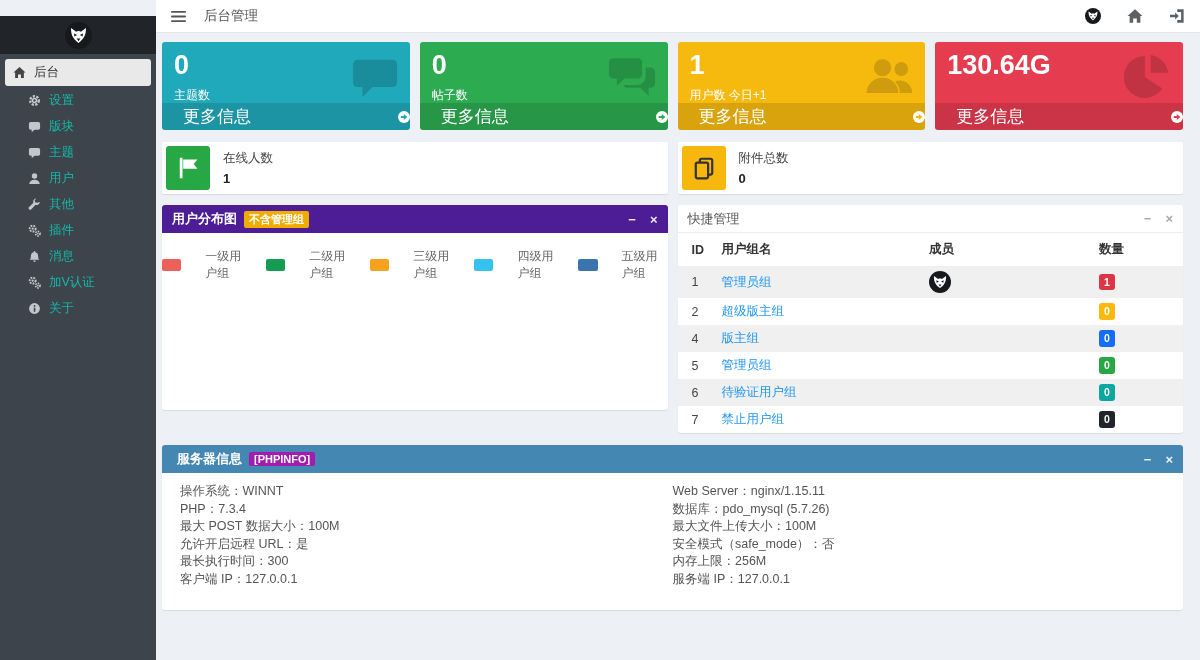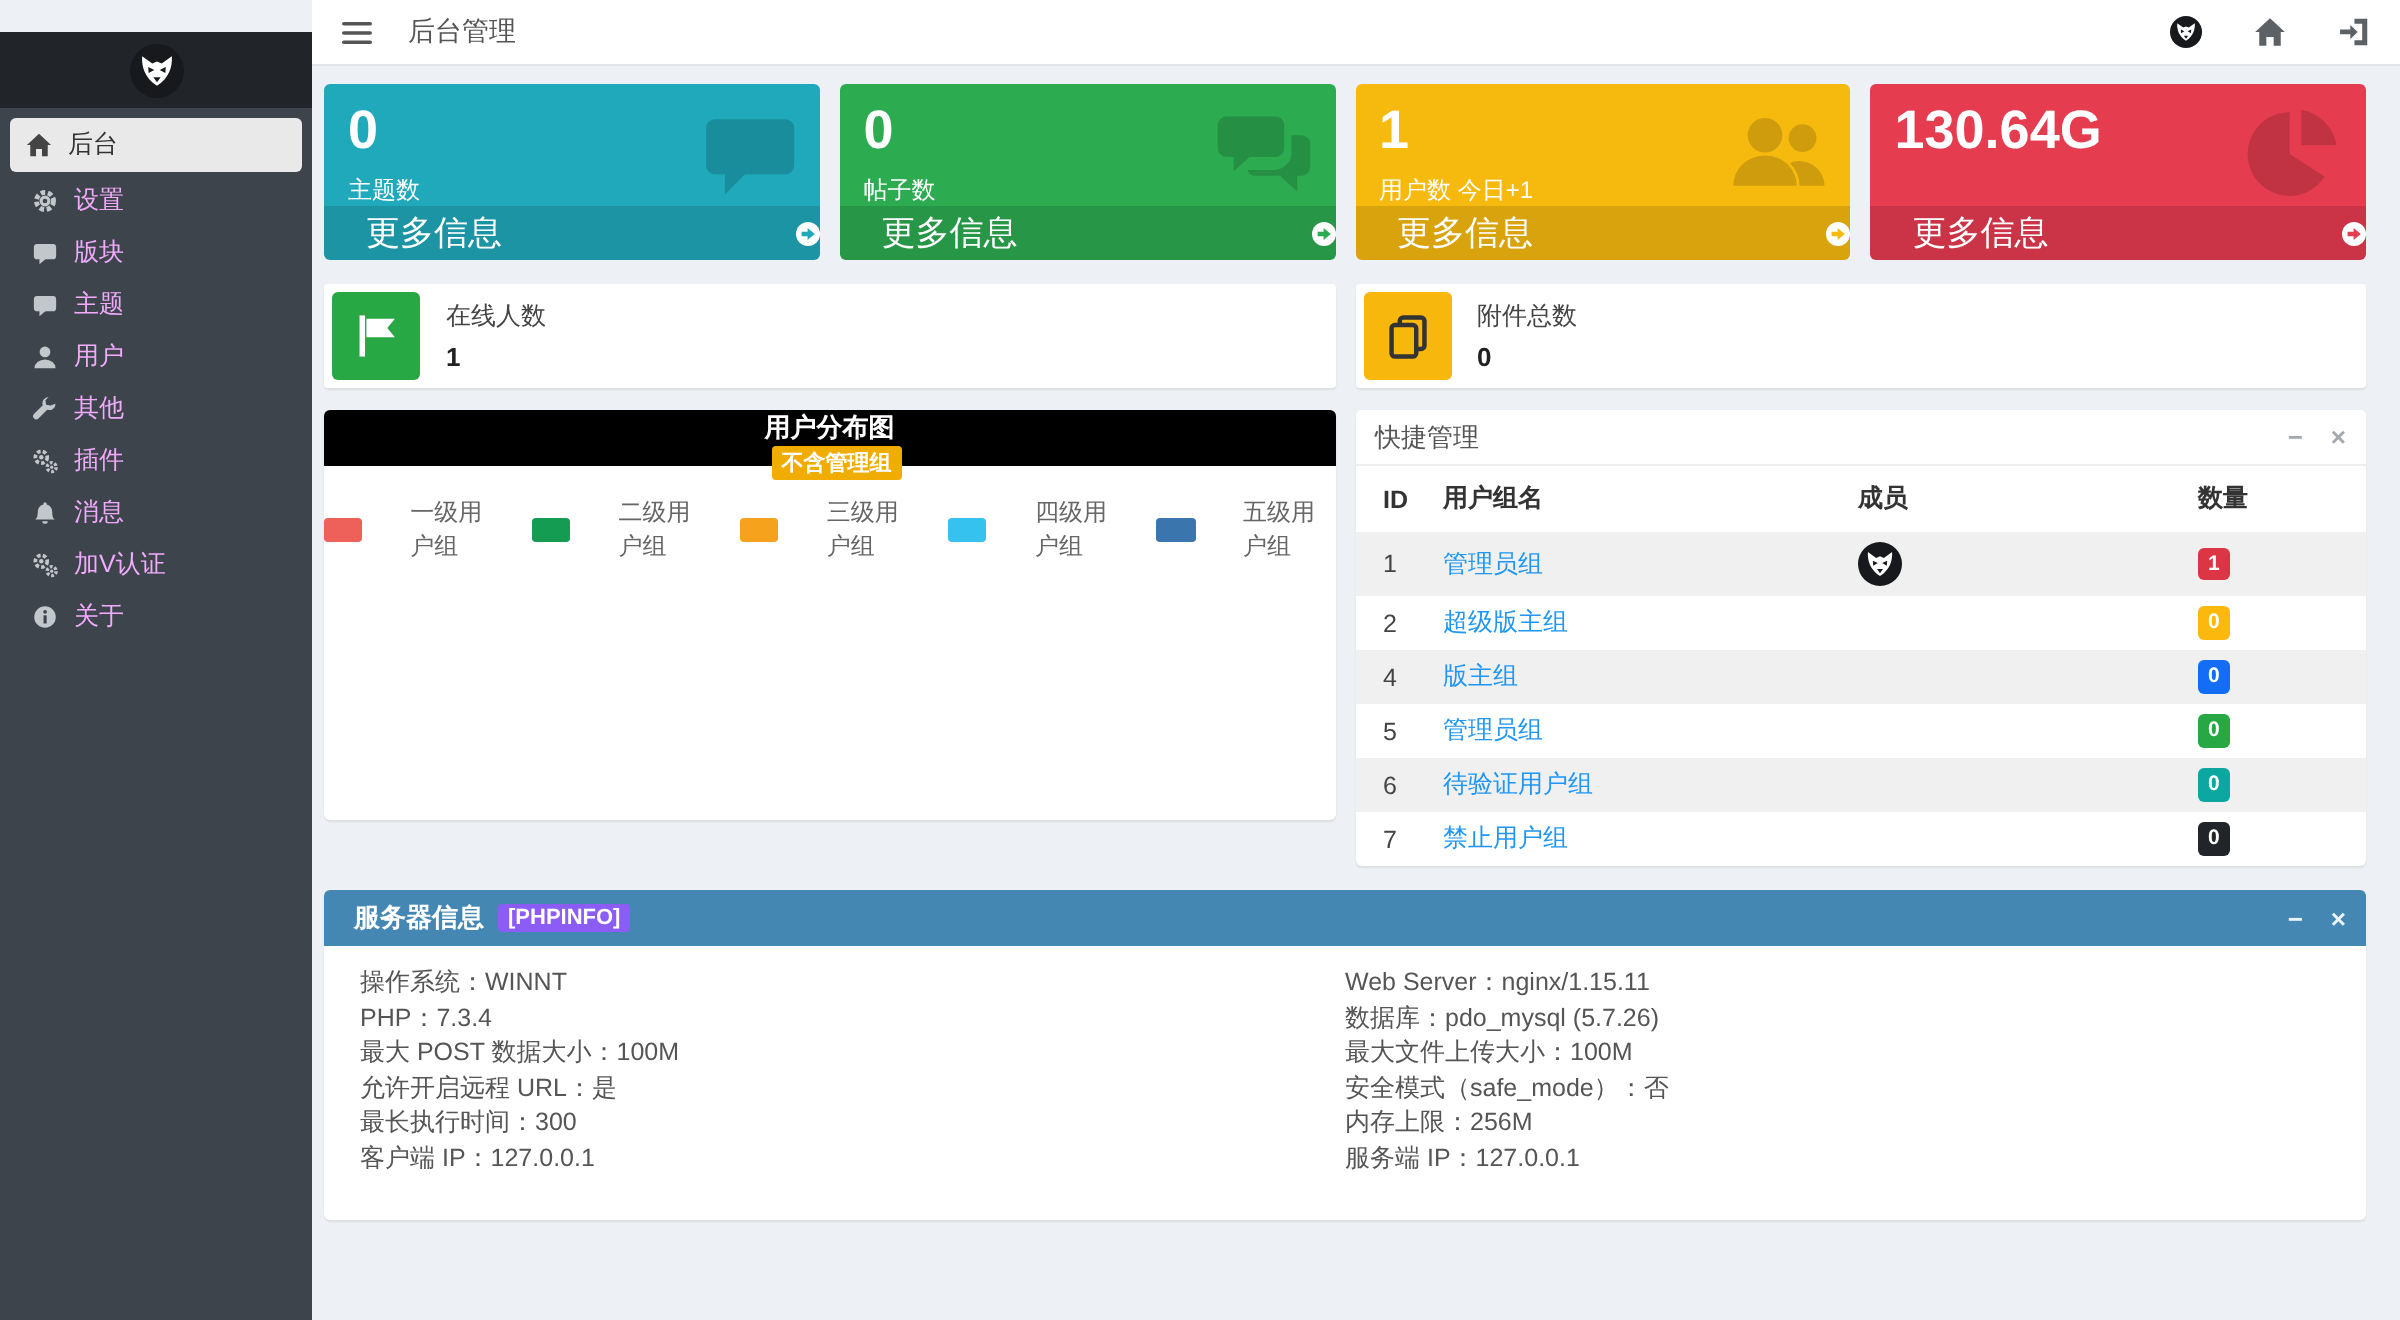--- a/index.html
+++ b/index.html
@@ -4,21 +4,21 @@
 <style>
   * { margin:0; padding:0; box-sizing:border-box; }
   html,body { width:1200px; height:660px; overflow:hidden;
     font-family:"Liberation Sans","DejaVu Sans",sans-serif; font-size:13px; background:#edf0f4; color:#333; }
   svg { display:block; }
 
   
   .sidebar { position:fixed; left:0; top:16px; width:156px; height:660px; background:#3e444c; z-index:10; }
   .sidebar-header { height:38px; background:#212529; display:flex; align-items:center; justify-content:center; }
   .side-nav { padding-top:5px; }
-  .nav-item { display:flex; align-items:center; height:26px; padding:0 16px; color:#f0abfc;
+  .nav-item { display:flex; align-items:center; height:26px; padding:0 28px; color:#14b8a6;
     font-size:12.5px; cursor:pointer; }
   .nav-item .nicon { width:13px; height:13px; margin-right:8px; flex:0 0 13px; color:#c2c7cc; }
   .nav-item.active { background:#e9e9e9; color:#333; margin:0 5px 1px 5px; padding:0 8px; border-radius:3px; height:27px; }
   .nav-item.active .nicon { color:#444; }
 
   
   .main { margin-left:156px; }
   .navbar { height:33px; background:#fff; border-bottom:1px solid #e3e6e9; display:flex; align-items:center; padding:0 15px; }
   .hamburger { width:15px; height:13px; color:#555; cursor:pointer; }
   .nav-title { margin-left:18px; font-size:13.5px; color:#555; }
@@ -340,21 +340,21 @@
         <div class="info-text">
           <div class="info-label">附件总数</div>
           <div class="info-value">0</div>
         </div>
       </div>
     </div>
 
     <div class="panels-row">
 
       <div class="panel">
-        <div class="panel-header dark" style="background: #000000; flex-direction: column;">
+        <div class="panel-header dark" style="background: #4c1d95;">
           <span>用户分布图</span>
           <span class="hbadge" style="background: rgb(240, 173, 0);">不含管理组</span>
           <div class="panel-tools">
             <span class="ptool">−</span>
             <span class="ptool">×</span>
           </div>
         </div>
         <div class="chart-body">
           <div class="legend">
             <div class="legend-item">
@@ -446,21 +446,21 @@
               <td><span class="count-badge" style="background: rgb(33, 37, 41);">0</span></td>
             </tr>
           </tbody>
         </table>
       </div>
     </div>
 
     <div class="panel server-panel">
       <div class="panel-header dark" style="background: rgb(68, 135, 179); padding-left: 15px;">
         <span>服务器信息</span>
-        <span class="hbadge" style="background: #8b5cf6;">[PHPINFO]</span>
+        <span class="hbadge" style="background: #a21caf;">[PHPINFO]</span>
         <div class="panel-tools">
           <span class="ptool">−</span>
           <span class="ptool">×</span>
         </div>
       </div>
       <div class="server-body">
         <div>
           <div class="srv-line">操作系统：WINNT</div>
           <div class="srv-line">PHP：7.3.4</div>
           <div class="srv-line">最大 POST 数据大小：100M</div>

